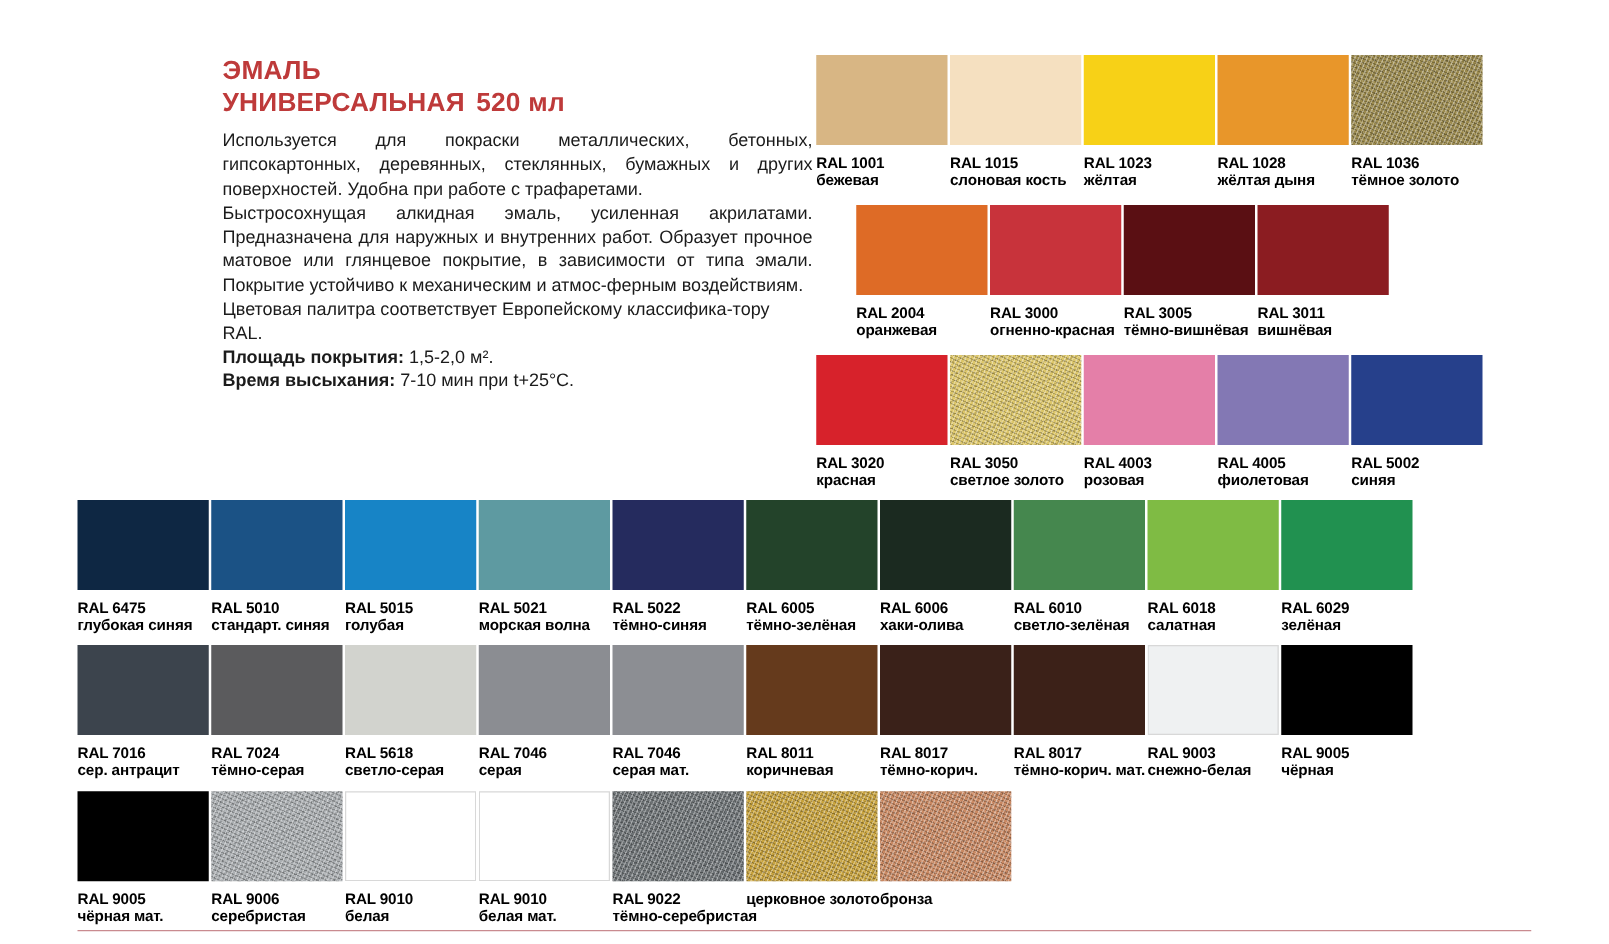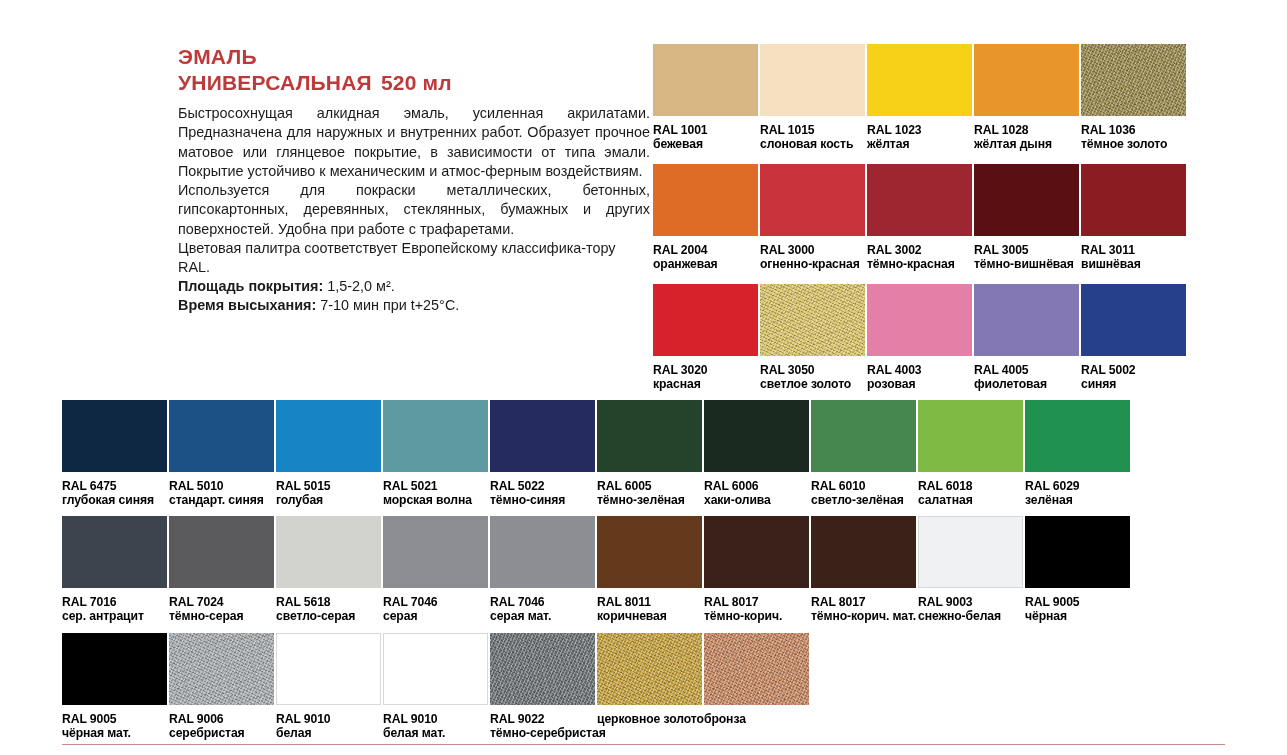--- a/index.html
+++ b/index.html
@@ -118,22 +118,22 @@
 <div id="top-area">
 
   <div id="info-block">
     <h1 id="product-title" style="color: rgb(190, 58, 58);">
       <span>ЭМАЛЬ</span>
       <span class="line2">
         <span>УНИВЕРСАЛЬНАЯ</span><span class="volume">520 мл</span>
       </span>
     </h1>
 
+    <p class="desc-p">Используется для покраски металлических, бетонных, гипсокартонных, деревянных, стеклянных, бумажных и других поверхностей. Удобна при работе с трафаретами.</p>
     <p class="desc-p">Быстросохнущая алкидная эмаль, усиленная акрилатами. Предназначена для наружных и внутренних работ. Образует прочное  матовое или глянцевое покрытие, в зависимости от типа эмали. Покрытие устойчиво к механическим и атмос-ферным воздействиям.</p>
-    <p class="desc-p">Используется для покраски металлических, бетонных, гипсокартонных, деревянных, стеклянных, бумажных и других поверхностей. Удобна при работе с трафаретами.</p>
     <p class="desc-p noj">Цветовая палитра соответствует Европейскому классифика-тору RAL.</p>
 
     <p class="spec-line">
       <span class="k">Площадь покрытия:</span>
       <span>1,5-2,0 м².</span>
     </p>
     <p class="spec-line">
       <span class="k">Время высыхания:</span>
       <span>7-10 мин при t+25°C.</span>
     </p>
@@ -172,43 +172,36 @@
         </div>
       </div>
       <div class="cell">
         <span class="chip metal" style="background-color: rgb(155, 138, 78);"></span>
         <div class="cap">
           <span class="code">RAL 1036</span>
           <span class="name">тёмное золото</span>
         </div>
       </div>
     </div>
-    <div class="swatch-row short" style="top: 164px;">
+    <div class="swatch-row short" style="top: 164px; margin-left: 32px;">
       <div class="cell">
         <span class="chip" style="background-color: rgb(222, 107, 38);"></span>
         <div class="cap">
           <span class="code">RAL 2004</span>
           <span class="name">оранжевая</span>
         </div>
       </div>
       <div class="cell">
         <span class="chip" style="background-color: rgb(200, 51, 59);"></span>
         <div class="cap">
           <span class="code">RAL 3000</span>
           <span class="name">огненно-красная</span>
         </div>
       </div>
       <div class="cell">
-        <span class="chip" style="background-color: rgb(158, 38, 48);"></span>
-        <div class="cap">
-          <span class="code">RAL 3002</span>
-          <span class="name">тёмно-красная</span>
-        </div>
-      </div>
-      <div class="cell">
         <span class="chip" style="background-color: rgb(90, 15, 19);"></span>
         <div class="cap">
           <span class="code">RAL 3005</span>
           <span class="name">тёмно-вишнёвая</span>
         </div>
       </div>
       <div class="cell">
         <span class="chip" style="background-color: rgb(139, 28, 33);"></span>
         <div class="cap">
           <span class="code">RAL 3011</span>

